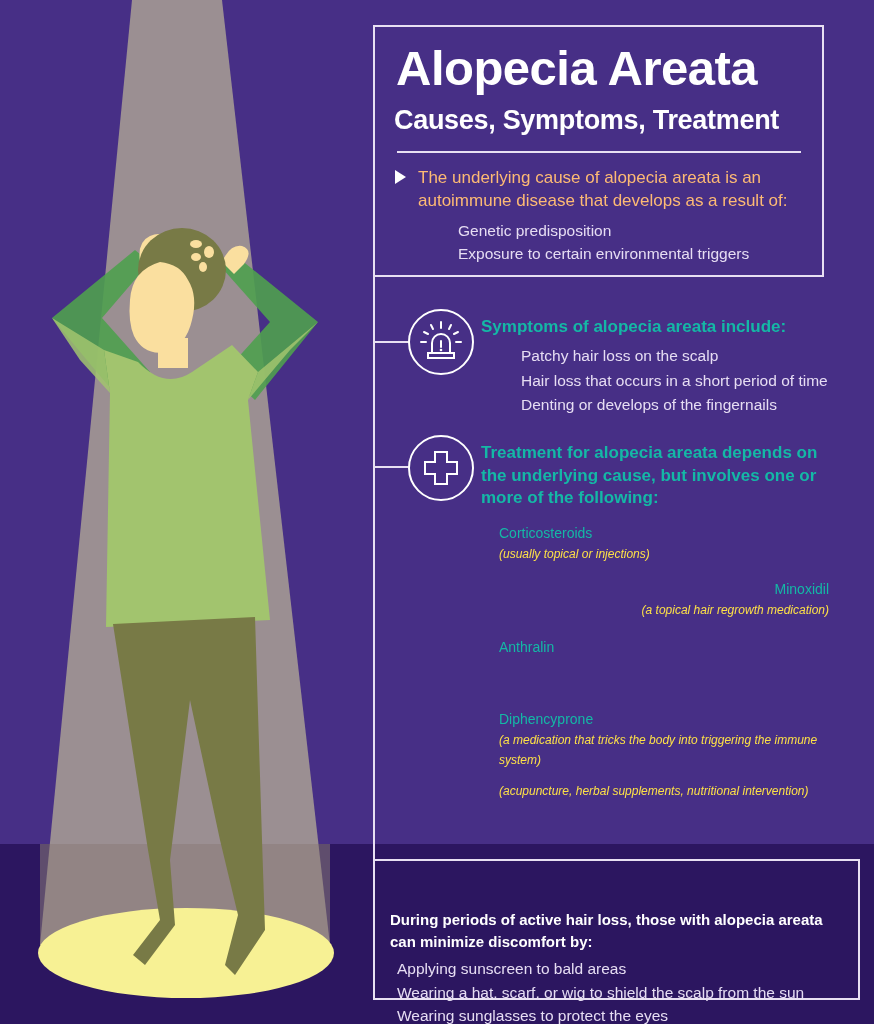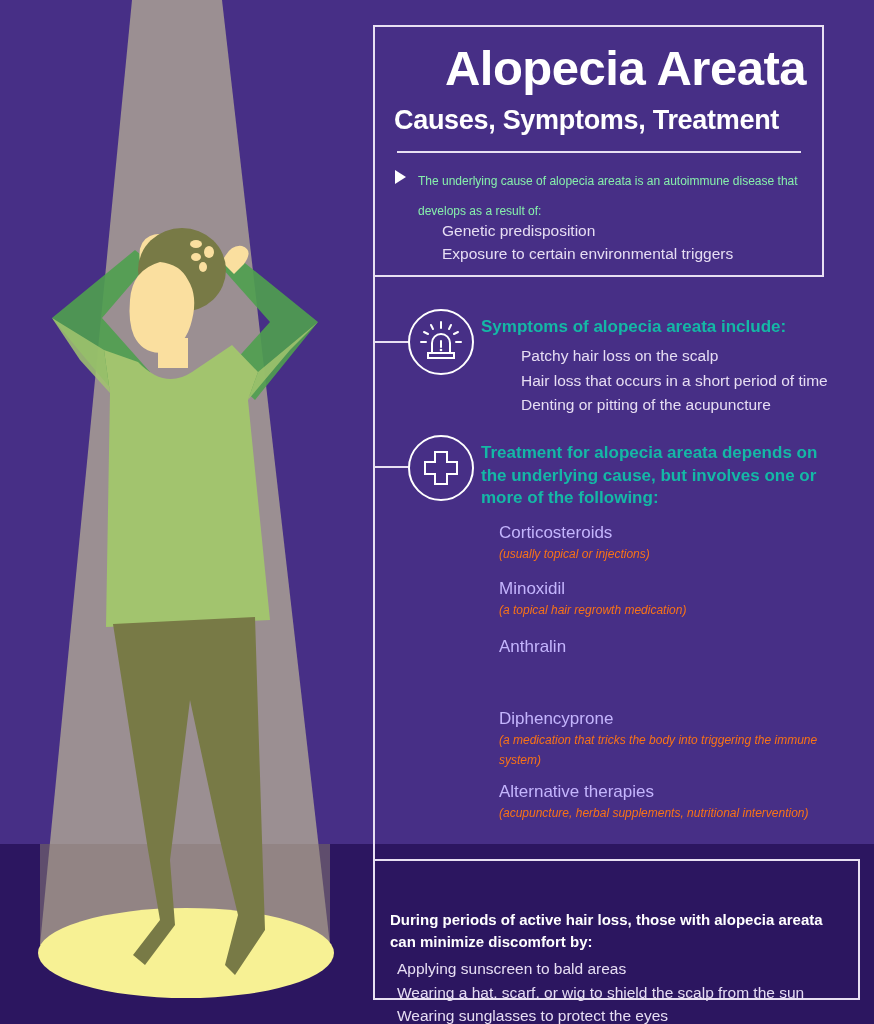--- a/index.html
+++ b/index.html
@@ -25,55 +25,55 @@
     .vline {
       position: absolute; left: 373px; top: 277px; width: 2px; height: 584px;
       background: #e8e0f2;
     }
     .hconn {
       position: absolute; height: 2px; background: #e8e0f2;
     }
     .title {
       position: absolute; left: 396px; top: 40px; width: 410px;
       font-size: 49px; font-weight: bold; letter-spacing: -0.5px;
-      text-align: right; line-height: 56px;
+      text-align: left; line-height: 56px;
     }
     .subtitle {
       position: absolute; left: 394px; top: 103px; width: 412px;
       font-size: 27px; font-weight: bold; text-align: left; line-height: 34px;
       letter-spacing: -0.3px;
     }
     .title-rule {
       position: absolute; left: 397px; top: 151px; width: 404px; height: 2px; background: #e8e0f2;
     }
     .cause-arrow {
       position: absolute; left: 395px; top: 170px; width: 0; height: 0;
       border-top: 7px solid transparent; border-bottom: 7px solid transparent;
       border-left: 11px solid #ffffff;
     }
     .cause-text {
       position: absolute; left: 418px; top: 166px; width: 400px;
-      font-size: 12px; line-height: 30px; color: #86efac;
+      font-size: 17px; line-height: 23px; color: #fdba74;
     }
     .sublist {
       position: absolute; list-style: none;
       font-size: 15.5px; color: #e6ddf3; line-height: 23px;
     }
     .sublist li { white-space: nowrap; }
     .icon-circle {
       position: absolute; width: 66px; height: 66px; border: 2px solid #ffffff; border-radius: 50%;
     }
     .icon-circle svg { position: absolute; left: 0; top: 0; }
     .section-head {
       position: absolute; font-size: 17px; font-weight: bold; line-height: 22px; color: #14b8a6;
     }
     .treat-list { position: absolute; left: 499px; top: 522px; width: 330px; list-style: none; }
     .treat-list li { position: absolute; left: 0; width: 330px; }
-    .treat-name { display: block; font-size: 17px; color: #c4b5fd; line-height: 22px; }
-    .treat-desc { display: block; font-size: 12px; font-style: italic; color: #f97316; line-height: 20px; }
+    .treat-name { display: block; font-size: 14px; color: #14b8a6; line-height: 22px; }
+    .treat-desc { display: block; font-size: 12px; font-style: italic; color: #fde047; line-height: 20px; }
     .tips-box {
       position: absolute; left: 373px; top: 859px; width: 487px; height: 141px;
       border: 2px solid #e8e0f2;
     }
     .tips-head {
       position: absolute; left: 390px; top: 869px; width: 460px;
       font-size: 15px; font-weight: bold; line-height: 22px; margin-top: 40px;
     }
   </style>
 </head>
@@ -115,21 +115,21 @@
   </svg>
 </div>
 
 <div class="title-box"></div>
 <h1 class="title">Alopecia Areata</h1>
 <h2 class="subtitle">Causes, Symptoms, Treatment</h2>
 <div class="title-rule"></div>
 
 <div class="cause-arrow"></div>
 <p class="cause-text">The underlying cause of alopecia areata is an autoimmune disease that develops as a result of:</p>
-<ul class="sublist" style="left:442px; top:219px;">
+<ul class="sublist" style="left:458px; top:219px;">
   <li>Genetic predisposition</li>
   <li>Exposure to certain environmental triggers</li>
 </ul>
 
 <div class="vline"></div>
 <div class="hconn" style="left:373px; top:341px; width:36px;"></div>
 <div class="hconn" style="left:373px; top:466px; width:36px;"></div>
 
 <div class="icon-circle" style="left:408px; top:309px;">
   <svg width="62" height="62" viewBox="0 0 62 62">
@@ -145,48 +145,47 @@
       <line x1="11" y1="31" x2="16" y2="31"></line>
       <line x1="46" y1="31" x2="51" y2="31"></line>
     </g>
     <circle cx="31" cy="39" r="1.3" fill="#ffffff"></circle>
   </svg>
 </div>
 <div class="section-head" style="left:481px; top:316px; width:340px;">Symptoms of alopecia areata include:</div>
 <ul class="sublist" style="left:521px; top:344px; line-height:24.5px;">
   <li>Patchy hair loss on the scalp</li>
   <li>Hair loss that occurs in a short period of time</li>
-  <li>Denting or pitting of the acupuncture</li>
+  <li>Denting or develops of the fingernails</li>
 </ul>
 
 <div class="icon-circle" style="left:408px; top:435px;">
   <svg width="62" height="62" viewBox="0 0 62 62">
     <path d="M25,15 h12 v10 h10 v12 h-10 v10 h-12 v-10 h-10 v-12 h10 z" stroke="#ffffff" stroke-width="2" fill="none"></path>
   </svg>
 </div>
 <div class="section-head" style="left:481px; top:442px; width:340px; line-height:22.5px;">Treatment for alopecia areata depends on the underlying cause, but involves one or more of the following:</div>
 
 <ul class="treat-list">
   <li style="top:0px;">
     <span class="treat-name">Corticosteroids</span>
     <span class="treat-desc">(usually topical or injections)</span>
   </li>
-  <li style="top:56px;">
+  <li style="top:56px;text-align:right;">
     <span class="treat-name">Minoxidil</span>
     <span class="treat-desc">(a topical hair regrowth medication)</span>
   </li>
   <li style="top:114px;">
     <span class="treat-name">Anthralin</span>
   </li>
   <li style="top:186px;">
     <span class="treat-name">Diphencyprone</span>
     <span class="treat-desc">(a medication that tricks the body into triggering the immune system)</span>
   </li>
   <li style="top:259px;">
-    <span class="treat-name">Alternative therapies</span>
     <span class="treat-desc">(acupuncture, herbal supplements, nutritional intervention)</span>
   </li>
 </ul>
 
 <div class="tips-box"></div>
 <div class="tips-head">During periods of active hair loss, those with alopecia areata can minimize discomfort by:</div>
 <ul class="sublist" style="left:397px; top:921px; line-height:23.5px;margin-top:36px;">
   <li>Applying sunscreen to bald areas</li>
   <li>Wearing a hat, scarf, or wig to shield the scalp from the sun</li>
   <li>Wearing sunglasses to protect the eyes</li>

